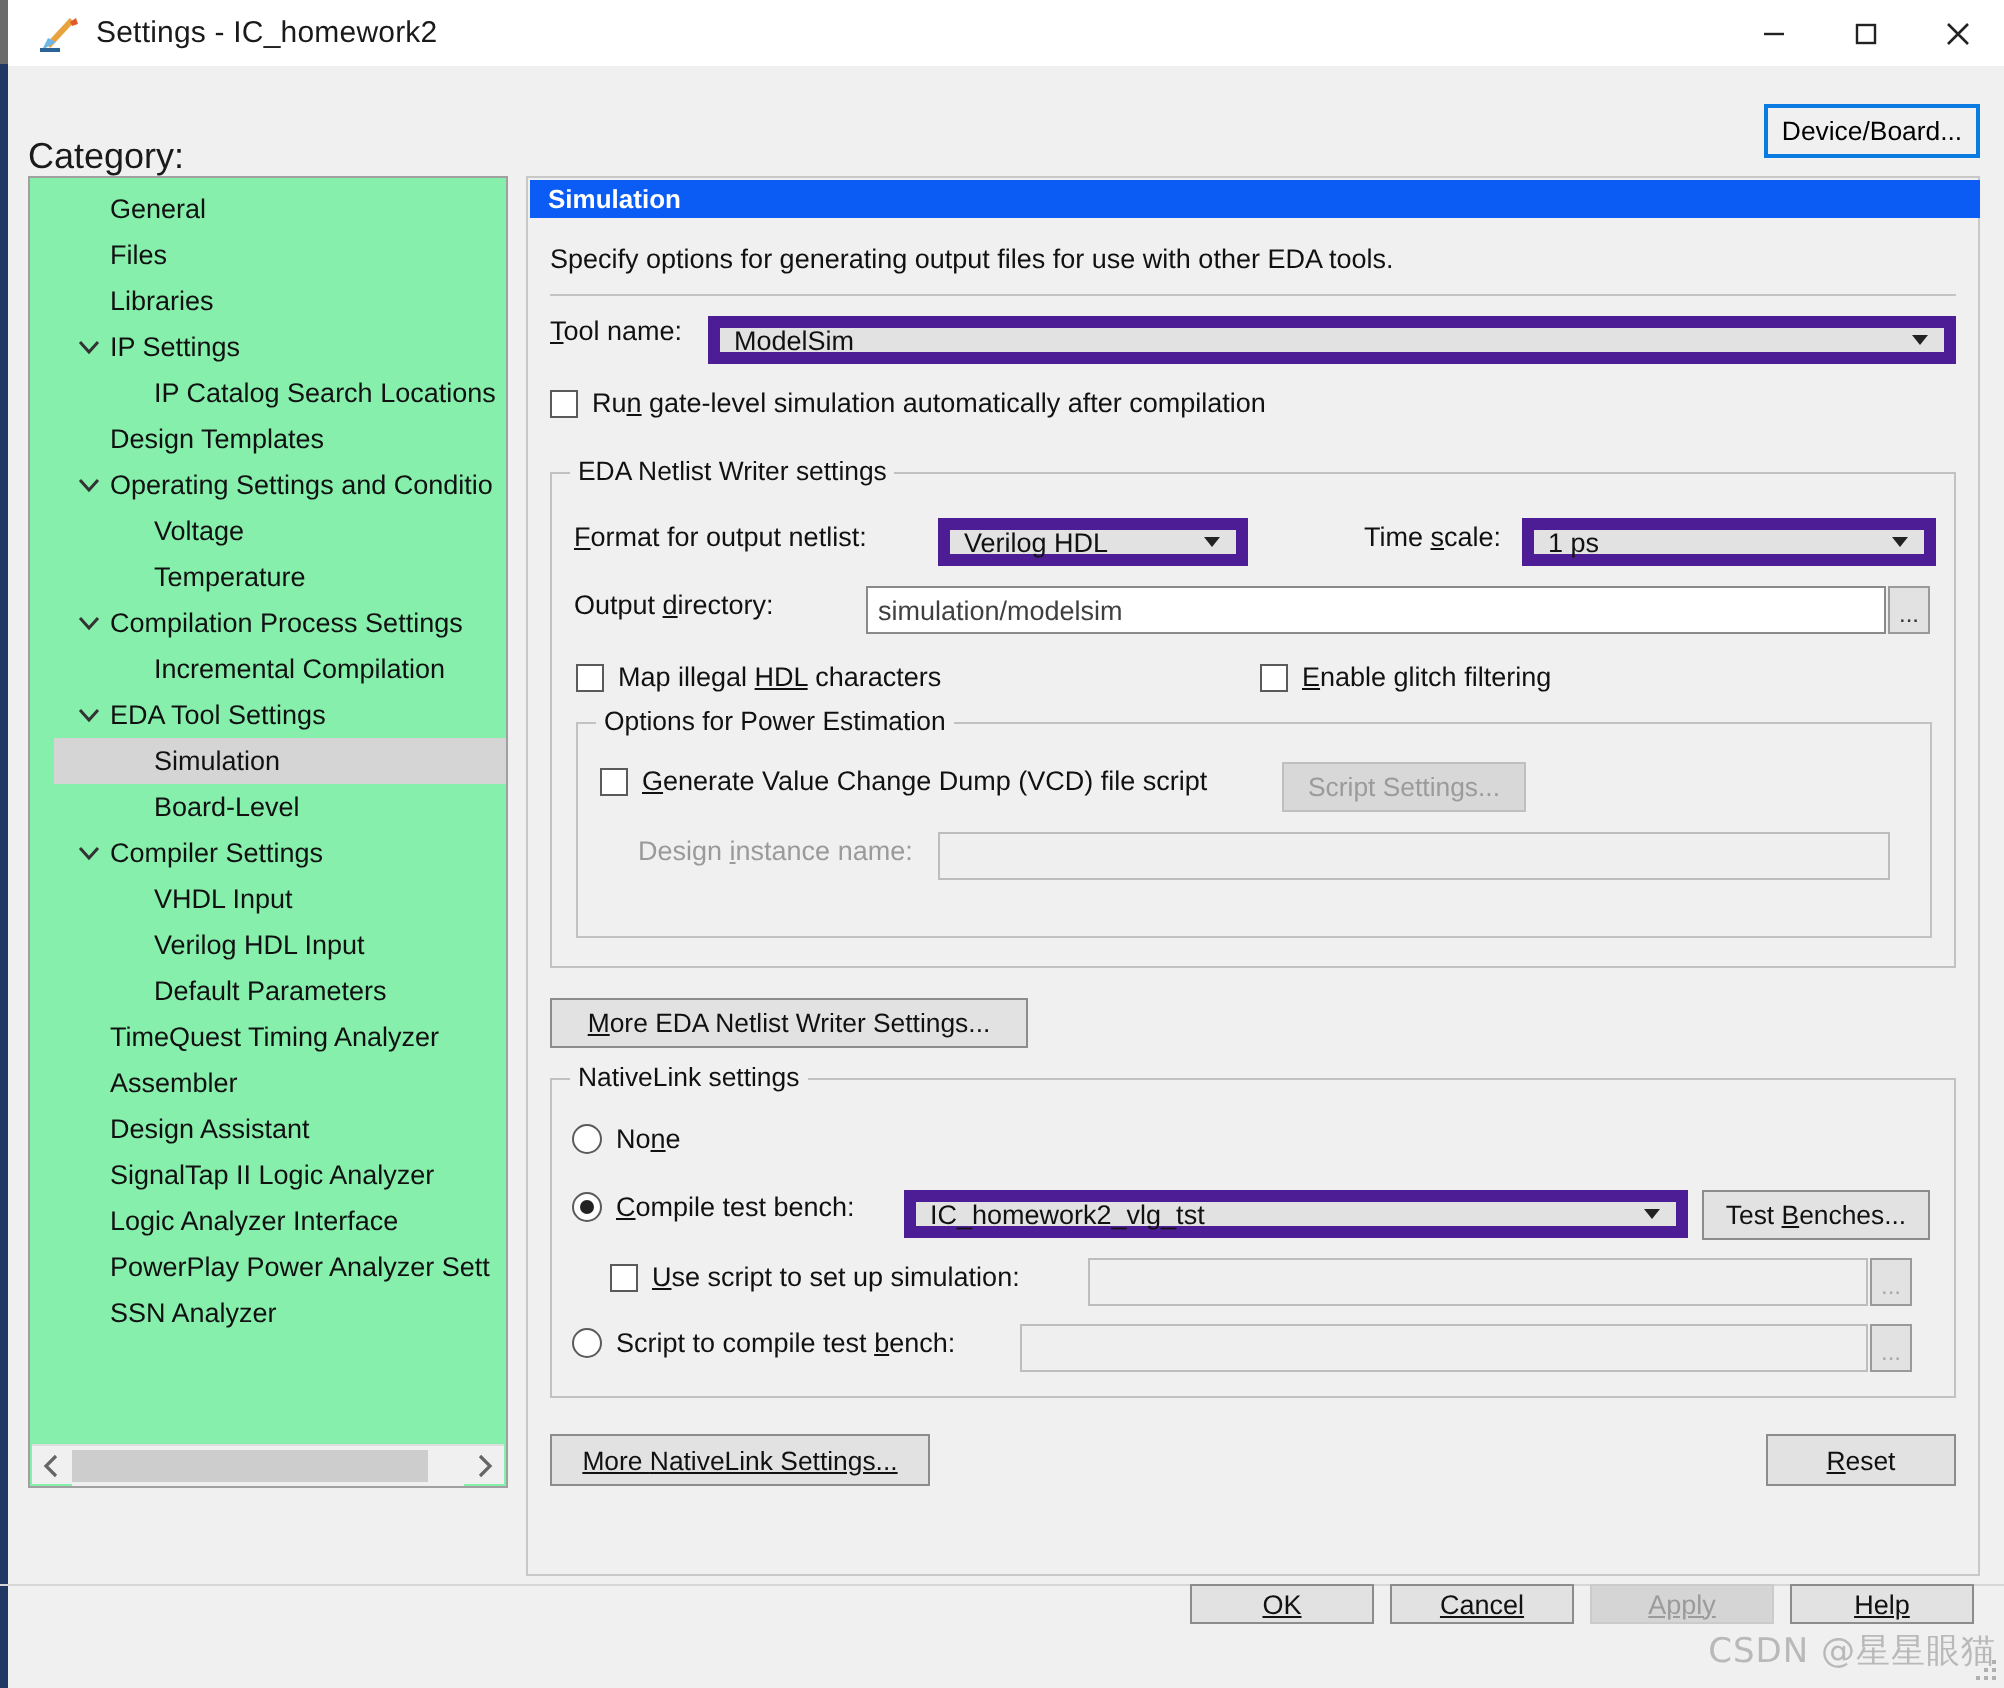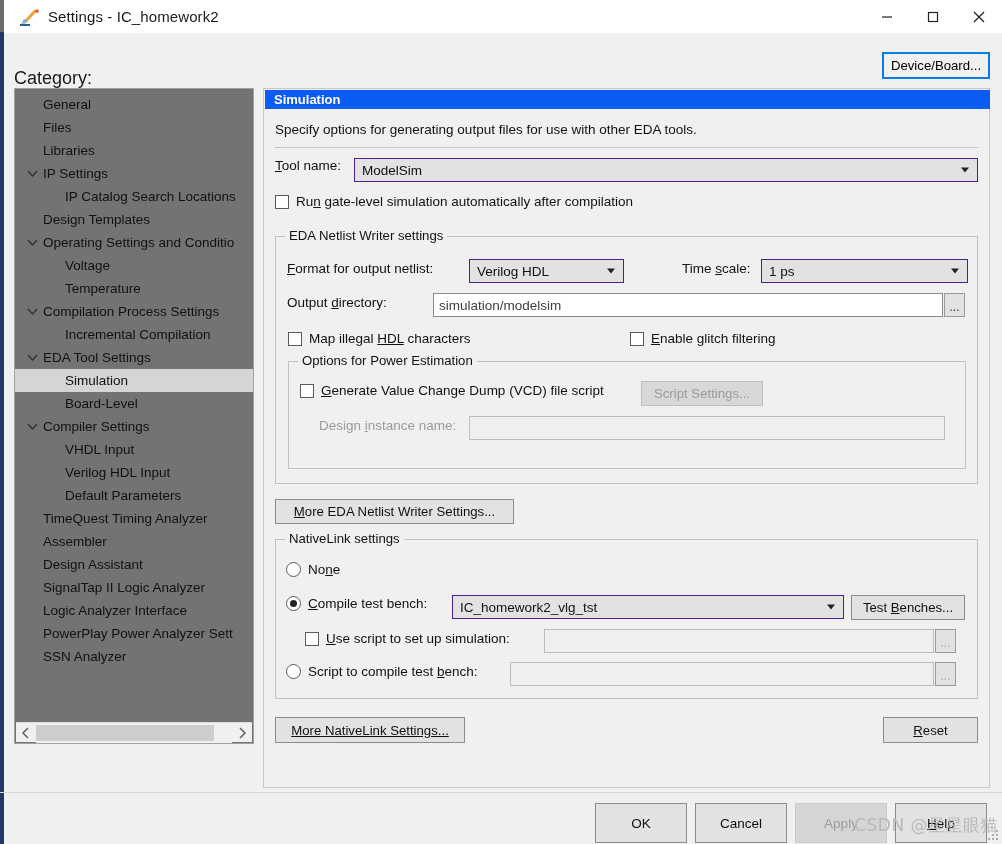--- a/index.html
+++ b/index.html
@@ -56,23 +56,24 @@
     background: #f0f0f0;
     border: 2px solid #0a7be0;
     display: flex; align-items: center; justify-content: center;
     font-size: 13.2px; color: #000;
     cursor: default;
   }
   
   .tree-panel {
     position: absolute; left: 14px; top: 88px;
     width: 240px; height: 656px;
-    background: #737373;
+    background: #86efac;
     border: 1px solid #a0a0a0;
     overflow: hidden;
+    padding-left: 12px;
   }
   .tree-list { padding-top: 4px; }
   .tree-item {
     height: 23px; display: flex; align-items: center;
     font-size: 13.5px; color: #111; white-space: nowrap;
     position: relative;
   }
   .tree-item.selected { background: #d5d5d5; }
   .tree-item .chev {
     position: absolute; left: 10px; top: 0; height: 23px;
@@ -118,21 +119,21 @@
   }
   .panel-rule {
     position: absolute; left: 11px; top: 58px; width: 703px; height: 1px;
     background: #c4c4c4;
   }
   
   .lab { font-size: 13.5px; color: #111; white-space: nowrap; }
   .lab.dis { color: #9a9a9a; }
   u { text-decoration: underline; }
   .combo {
-    background: #e2e2e2; border: 1px solid #4c1d95;
+    background: #e2e2e2; border: 6px solid #4c1d95;
     height: 24px; display: flex; align-items: center;
     padding-left: 7px; font-size: 13.5px; color: #111;
     position: relative;
   }
   .combo .arrow {
     position: absolute; right: 8px; top: 50%; transform: translateY(-50%);
     width: 0; height: 0; border-left: 4px solid transparent;
     border-right: 4px solid transparent; border-top: 5px solid #222;
   }
   .textfield {
@@ -174,24 +175,24 @@
   }
   .row { position: absolute; display: flex; align-items: center; }
   
   .dlg-btns {
     position: absolute; left: 0; top: 792px; width: 1002px; height: 52px;
   }
   .dlg-sep {
     position: absolute; left: 0; top: 0; width: 1002px; height: 1px; background: #d6d6d6;
   }
   .dlg-btn {
-    position: absolute; top: 11px; height: 40px; width: 92px;
+    position: absolute; top: 0; height: 20px; width: 92px;
     background: #e2e2e2; border: 1px solid #8c8c8c;
     display: flex; align-items: center; justify-content: center;
-    font-size: 13.5px; color: #111;
+    font-size: 13.5px; color: #111; text-decoration: underline;
   }
   .dlg-btn.dis { color: #9b9b9b; background: #d5d5d5; border-color: #cbcbcb; }
   .watermark {
     position: absolute; right: 4px; top: 814px;
     font-size: 17px; color: #b9b9b9; letter-spacing: .5px;
     font-family: "DejaVu Sans", sans-serif;
     white-space: nowrap;
   }
   .resize-grip {
     position: absolute; right: 4px; bottom: 4px; width: 12px; height: 12px;

